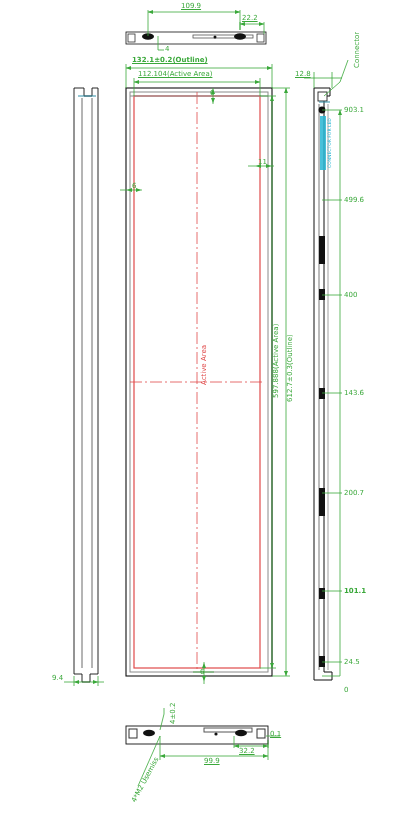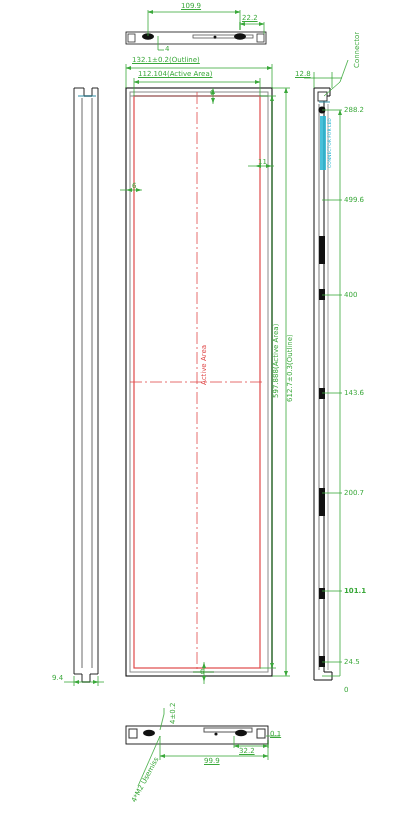--- a/index.html
+++ b/index.html
@@ -192,38 +192,38 @@
 
       <line x1="152" y1="736" x2="130" y2="786"></line>
     </g>
   </g>
 </svg>
 
 <div class="lbl u" style="left:173px;top:2px;">109.9</div>
 <div class="lbl u" style="left:234px;top:14px;">22.2</div>
 <div class="lbl" style="left:157px;top:45px;">4</div>
 
-<div class="lbl u" style="left:124px;top:56px;">132.1±0.2(Outline)</div>
+<div class="lbl u" style="left:124px;top:56px;font-weight:bold;">132.1±0.2(Outline)</div>
 <div class="lbl u" style="left:130px;top:70px;">112.104(Active  Area)</div>
 <div class="lbl" style="left:202px;top:89px;">6</div>
 <div class="lbl" style="left:124px;top:182px;">6</div>
 <div class="lbl" style="left:250px;top:158px;">11</div>
 <div class="lbl" style="left:192px;top:668px;">6</div>
 
 <div class="lbl rot90" style="left:264px;top:398px;">597.888(Active  Area)</div>
 <div class="lbl rot90" style="left:278px;top:402px;">612.7±0.3(Outline)</div>
 <div class="lbl red rot90" style="left:192px;top:385px;">Active  Area</div>
 
 <div class="lbl" style="left:44px;top:674px;">9.4</div>
 
 <div class="lbl u" style="left:287px;top:70px;">12.8</div>
 <div class="lbl rot90" style="left:345px;top:68px;">Connector</div>
 <div class="lbl cyan rot90" style="left:318px;top:168px;font-size:4.5px;">CONNECTOR  FOR  LED</div>
 
-<div class="lbl" style="left:336px;top:106px;">288.2</div>
+<div class="lbl" style="left:336px;top:106px;">903.1</div>
 <div class="lbl" style="left:336px;top:196px;">499.6</div>
 <div class="lbl" style="left:336px;top:291px;">400</div>
 <div class="lbl" style="left:336px;top:389px;">143.6</div>
 <div class="lbl" style="left:336px;top:489px;">200.7</div>
 <div class="lbl" style="left:336px;top:587px;font-weight:bold;">101.1</div>
 <div class="lbl" style="left:336px;top:658px;">24.5</div>
 <div class="lbl" style="left:336px;top:686px;">0</div>
 
 <div class="lbl u" style="left:196px;top:757px;">99.9</div>
 <div class="lbl u" style="left:231px;top:747px;">32.2</div>

